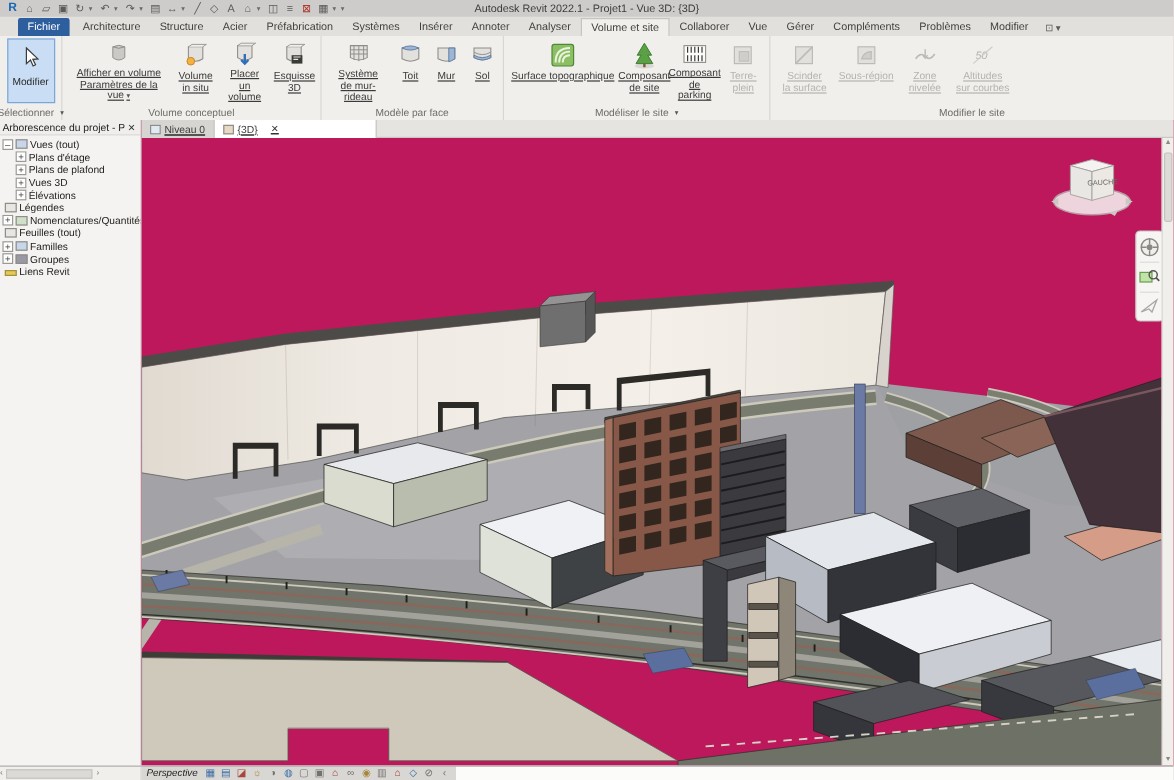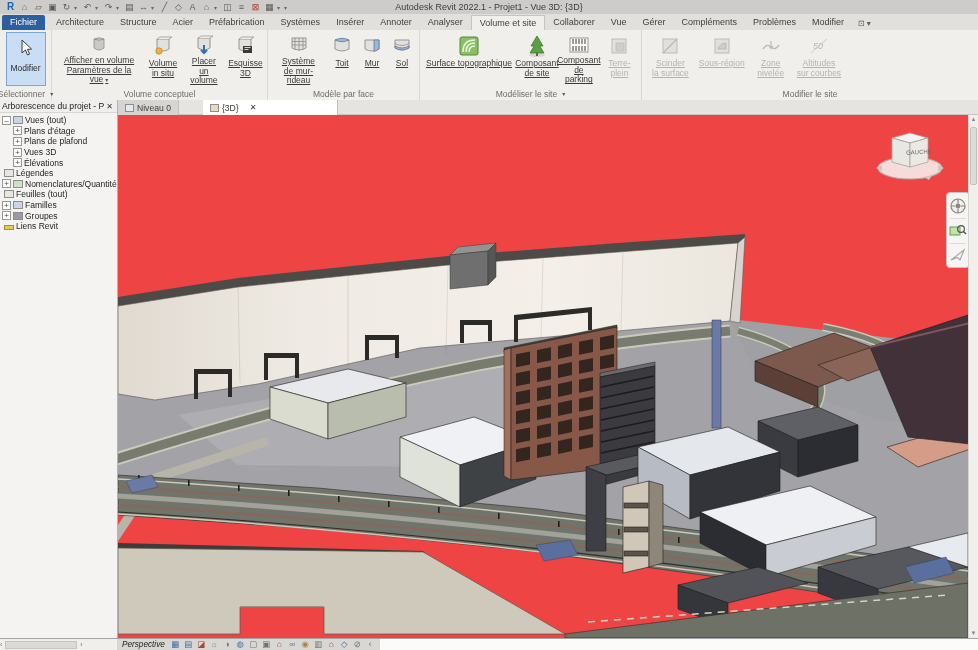--- a/index.html
+++ b/index.html
@@ -10,21 +10,21 @@
   
   .titlebar { height:14px; background:#cdcccа; background:#cdccca; display:flex; align-items:center; padding:0 4px; position:relative; }
   .qat { display:flex; align-items:center; gap:1px; }
   .qat .qi { font-size:9px; line-height:12px; width:13px; text-align:center; color:#5a5a58; }
   .qat .qi.logo { color:#1668b4; font-weight:bold; font-size:10px; }
   .qat .qi.red { color:#b03a30; }
   .qat .car { font-size:6px; color:#6a6a68; width:6px; }
   .win-title { position:absolute; left:0; right:0; text-align:center; font-size:9px; color:#3c3c3a; pointer-events:none; }
 
   
-  .tabrow { height:16px; background:#e2e0dd; display:flex; align-items:flex-end; padding-left:2px; }
+  .tabrow { height:16px; background:#e2e0dd; display:flex; align-items:flex-end; padding-left:15px; }
   .tab { font-size:9px; color:#3f3f3d; padding:2px 8px 2px; height:15px; white-space:nowrap; }
   .tab.fichier { background:#2d5f9e; color:#fff; border-radius:2px 2px 0 0; margin-right:3px; }
   .tab.active { background:#f0efec; border:1px solid #c6c4c0; border-bottom:none; }
   .ribbon-toggle { display:flex; align-items:center; gap:2px; margin-left:6px; color:#5c5c5a; font-size:8px; padding-bottom:2px;}
 
   
   .ribbon { height:71px; background:#f0efec; border-bottom:1px solid #c9c7c3; display:flex; }
   .panel { display:flex; flex-direction:column; border-right:1px solid #d9d7d3; }
   .panel-buttons { flex:1; display:flex; align-items:flex-start; padding:2px 3px 0; gap:2px; }
   .panel-label { height:13px; font-size:8.5px; color:#6e6c69; text-align:center; display:flex; align-items:center; justify-content:center; gap:3px; padding:0 4px; }
@@ -44,24 +44,24 @@
   .pb-header .x { font-size:8px; color:#333; padding:0 2px; }
   .tree { flex:1; overflow:hidden; padding-top:2px; background:#f4f3f1; }
   .trow { display:flex; align-items:center; height:10.6px; font-size:8.5px; color:#1d1d1b; white-space:nowrap; overflow:hidden; padding-left:2px; }
   .trow .sp { display:inline-block; width:11px; flex:none; }
   .exp { width:9px; height:9px; flex:none; border:1px solid #9a9894; background:#fff; font-size:8px; line-height:7px; text-align:center; color:#444; margin-right:2px; }
   .ticon { width:10px; height:8px; flex:none; margin-right:2px; border:1px solid #8f8d89; background:#e8e6e2; }
   .ticon.blue { background:#c7d6e8; } .ticon.green { background:#cfe0c8; }
   .ticon.yellow { background:#e3c95a; border-color:#a2903e; height:5px; margin-top:2px;}
   .ticon.dark { background:#9a98a2; }
 
-  .canvas { position:relative; flex:1; background:#ef4444; overflow:hidden; }
+  .canvas { position:relative; flex:1; background:#be185d; overflow:hidden;text-decoration:underline; }
   .vtabs { height:15px; display:flex; background:#e6e4e1; border-bottom:1px solid #c9c7c3; }
   .vtab { height:15px; display:flex; align-items:center; gap:3px; font-size:8.6px; color:#3c3c3a; padding:0 7px; background:#d7d5d2; border-right:1px solid #c2c0bc; }
-  .vtab.active { background:#ffffff;margin-left:24px; }
+  .vtab.active { background:#ffffff; }
   .vtab .vic { width:9px; height:8px; border:1px solid #8f8d89; background:#dfeaf4; }
   .vtab .x { font-size:8px; color:#333; margin-left:8px; }
   .scene { position:absolute; top:15px; left:0; right:10px; bottom:0; }
   .scene svg { display:block; width:100%; height:100%; }
 
   
   .viewcube { position:absolute; top:22px; right:28px; width:78px; height:64px; }
   .navbar { position:absolute; top:92px; right:8px; width:24px; height:76px; background:#f6f5f3; border:1px solid #c6c4c0; border-radius:4px; display:flex; flex-direction:column; align-items:center; justify-content:space-around; padding:2px 0; }
   .navbar .sep { width:16px; border-top:1px solid #dddbd7; }
 

